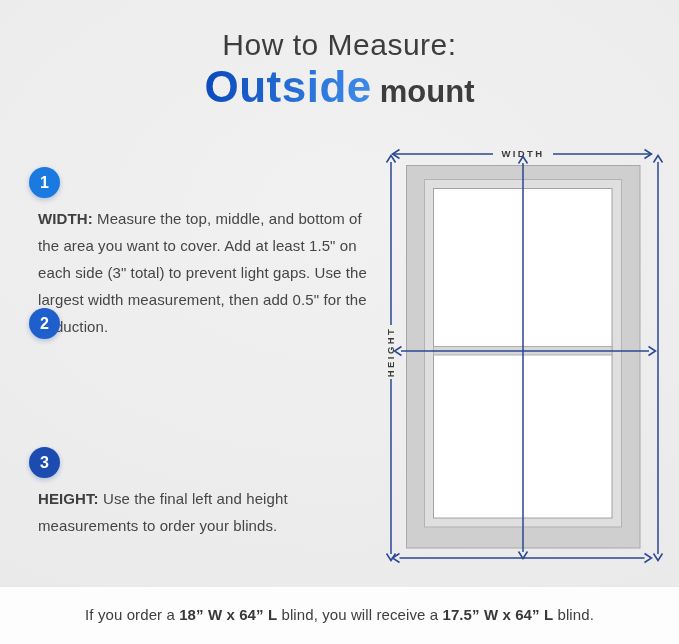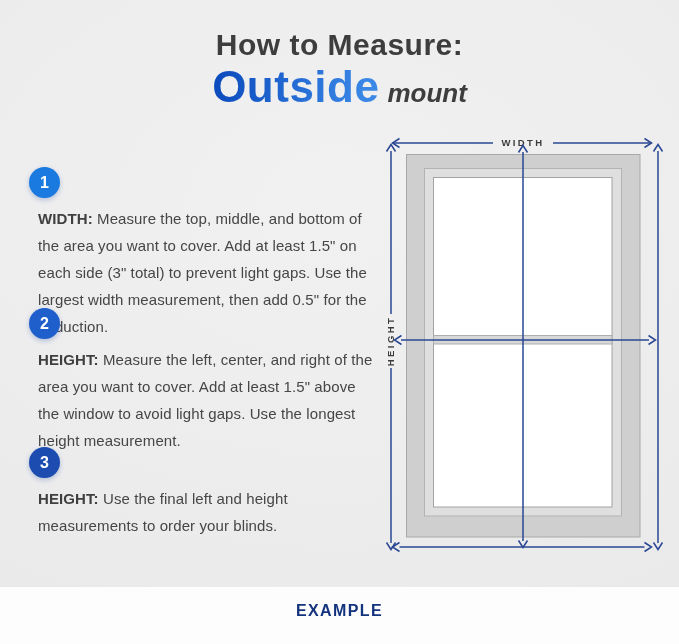--- a/index.html
+++ b/index.html
@@ -11,29 +11,29 @@
     background: radial-gradient(130% 95% at 50% 32%, #f1f1f2 0%, #ebebec 62%, #e6e6e8 100%);
     color:#454545;
   }
   .footer-strip {
     position:absolute; left:0; right:0; top:587px; height:57px;
     background:#fdfdfe;
   }
   
   .title { position:absolute; top:27px; left:0; width:679px; text-align:center; }
   .title-line1 {
-    font-size:30px; font-weight:700; color:#3d3d3d; letter-spacing:.5px; line-height:36px;
+    font-size:30px; font-weight:400; color:#3d3d3d; letter-spacing:.5px; line-height:36px;
   }
   .title-line2 { line-height:46px; margin-top:1px; }
   .title-highlight {
     font-size:44px; font-weight:700; letter-spacing:.5px;
     background:linear-gradient(97deg, var(--accentDark) 5%, var(--accentLight) 90%);
     -webkit-background-clip:text; background-clip:text; color:transparent;text-align:center;
   }
-  .title-suffix { font-size:26px; font-weight:700; color:#3d3d3d; margin-left:8px;font-style:italic; }
+  .title-suffix { font-size:31px; font-weight:700; color:#3d3d3d; margin-left:8px; }
   
   .step { position:absolute; left:28px; width:352px; }
   .step-1 { top:167px; }
   .step-2 { top:308px; }
   .step-3 { top:447px; }
   .badge {
     width:31px; height:31px; border-radius:50%;
     color:#fff; font-size:16px; font-weight:700;
     display:flex; align-items:center; justify-content:center;
     box-shadow:0 2px 5px rgba(25,70,160,.28);
@@ -41,21 +41,21 @@
   }
   .step-1 .badge { background:var(--badge1); }
   .step-2 .badge { background:var(--badge2); }
   .step-3 .badge { background:var(--badge3); }
   .step-text {
     margin:7px 0 0 10px; width:342px;
     font-size:15px; line-height:27px; color:#464646; letter-spacing:.1px;
   }
   .step-label { font-weight:700; color:#3f3f3f; }
   
-  .diagram { position:absolute; left:370px; top:120px; width:309px; height:470px; }
+  .diagram { position:absolute; left:370px; top:131px; width:309px; height:470px; }
   .arrow { stroke:var(--arrow); stroke-width:1.5; fill:none; }
   .casing { fill:#cfcfcf; stroke:#a8a8a8; stroke-width:1; }
   .jamb   { fill:#dfdfdf; stroke:#b3b3b3; stroke-width:1; }
   .pane   { fill:#ffffff; stroke:#a2a2a2; stroke-width:1; }
   .rail   { fill:#d7d7d7; stroke:#aeaeae; stroke-width:1; }
   .dim-label {
     font-family:"Liberation Sans", sans-serif;
     font-size:9.5px; font-weight:700; letter-spacing:2.4px; fill:#3b3b3b;
   }
   
@@ -83,21 +83,20 @@
     <div class="badge">
       <span>1</span>
     </div>
     <p class="step-text"><b class="step-label">WIDTH:</b> <span>Measure the top, middle, and bottom of the area you want to cover. Add at least 1.5" on each side (3" total) to prevent light gaps. Use the largest width measurement, then add 0.5" for the deduction.</span></p>
   </article>
 
   <article class="step step-2">
     <div class="badge">
       <span>2</span>
     </div>
-    <p class="step-text"><b class="step-label">HEIGHT:</b> <span>Measure the left, center, and right of the area you want to cover. Add at least 1.5" above the window to avoid light gaps. Use the longest height measurement.</span></p>
   </article>
 
   <article class="step step-3">
     <div class="badge">
       <span>3</span>
     </div>
     <p class="step-text"><b class="step-label">HEIGHT:</b> <span>Use the final left and height measurements to order your blinds.</span></p>
   </article>
 </section>
 
@@ -147,14 +146,14 @@
 
     <g>
       <path class="arrow" d="M29.5,427 H274.5"></path>
       <path class="arrow" d="M29.5,422.5 L22.5,427 L29.5,431.5"></path>
       <path class="arrow" d="M274.5,422.5 L281.5,427 L274.5,431.5"></path>
     </g>
   </svg>
 </figure>
 
 <footer class="example">
-  <div class="example-heading">EXAMPLE</div>
+  <p class="example-text"><span>If you order a </span><b>18” W x 64” L</b><span> blind, you will receive a </span><b>17.5” W x 64” L</b><span> blind.</span></p>
 </footer>
 
 </body></html>

